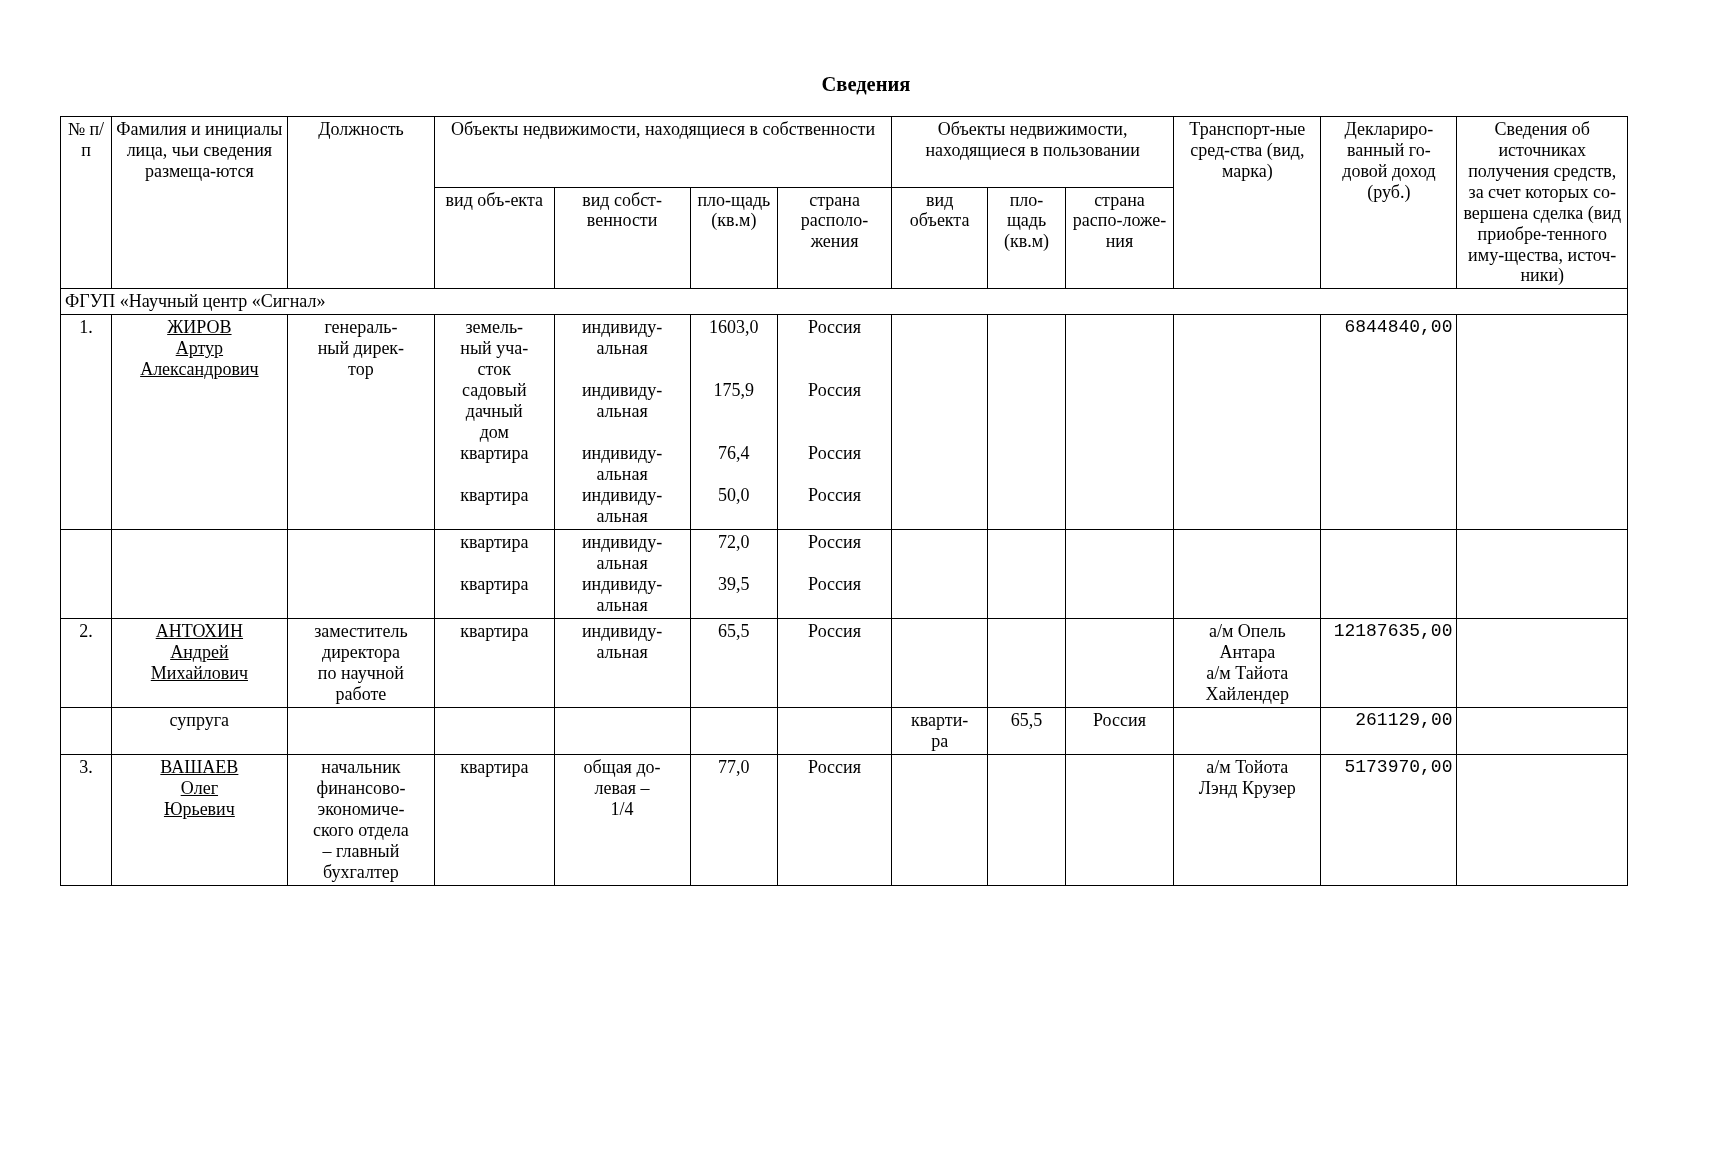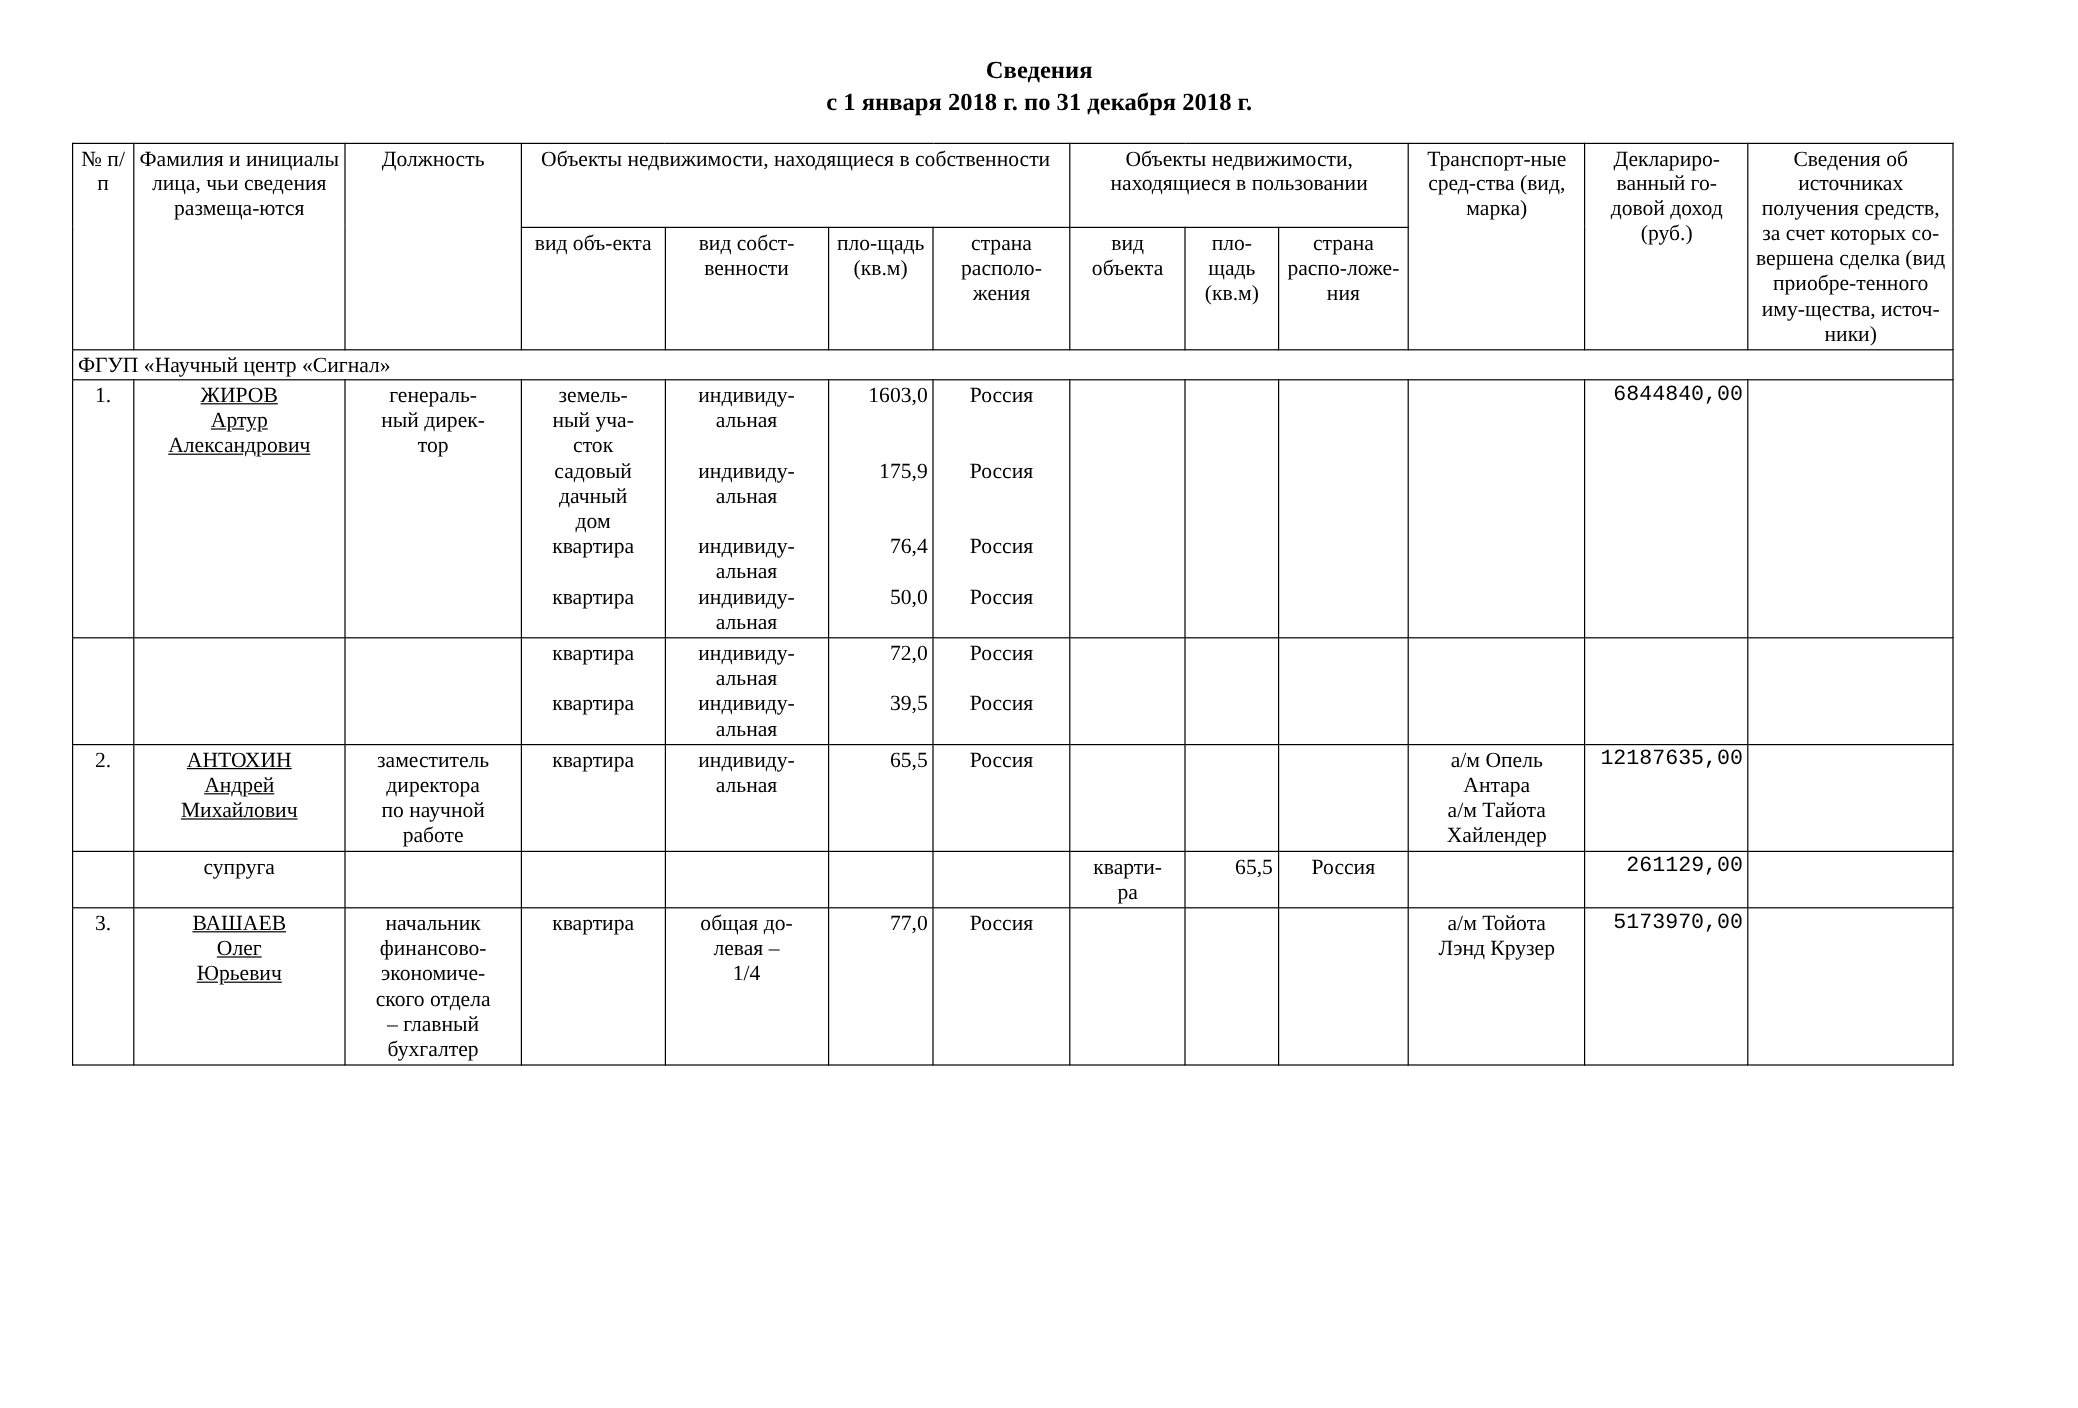--- a/index.html
+++ b/index.html
@@ -20,21 +20,21 @@
     height: 1173px;
     padding: 0;
     box-sizing: border-box;
   }
   .doc-title {
     text-align: center;
     font-weight: bold;
     font-size: 20.5px;
     line-height: 1.33;
     margin: 0;
-    padding-top: 46px;
+    padding-top: 71px;
   }
   .doc-title .line {
     display: block;
   }
   .table-wrap {
     padding: 18px 82px 0 60px;
     box-sizing: border-box;
   }
   table.main {
     border-collapse: collapse;
@@ -76,37 +76,36 @@
   }
   td.center {
     text-align: center;
   }
   td.ctr-top {
     text-align: right;
     padding-top: 4px;
     font-family: Liberation Mono, monospace;
   }
   td.right {
-    text-align: right;
+    text-align: center;
     padding-top: 4px;
     padding-right: 6px;
   }
   .cellline {
     display: block;
     min-height: 21px;
   }
 </style>
 </head>
 <body>
 
 <div class="page">
 
   <div class="doc-title">
     <span class="line">Сведения</span>
-    <span class="line">с 1 января 2018 г. по 31 декабря 2018 г.</span>
   </div>
 
   <div class="table-wrap">
     <table class="main">
       <colgroup>
         <col style="width:46px">
         <col style="width:159px">
         <col style="width:133px">
         <col style="width:108px">
         <col style="width:123px">

